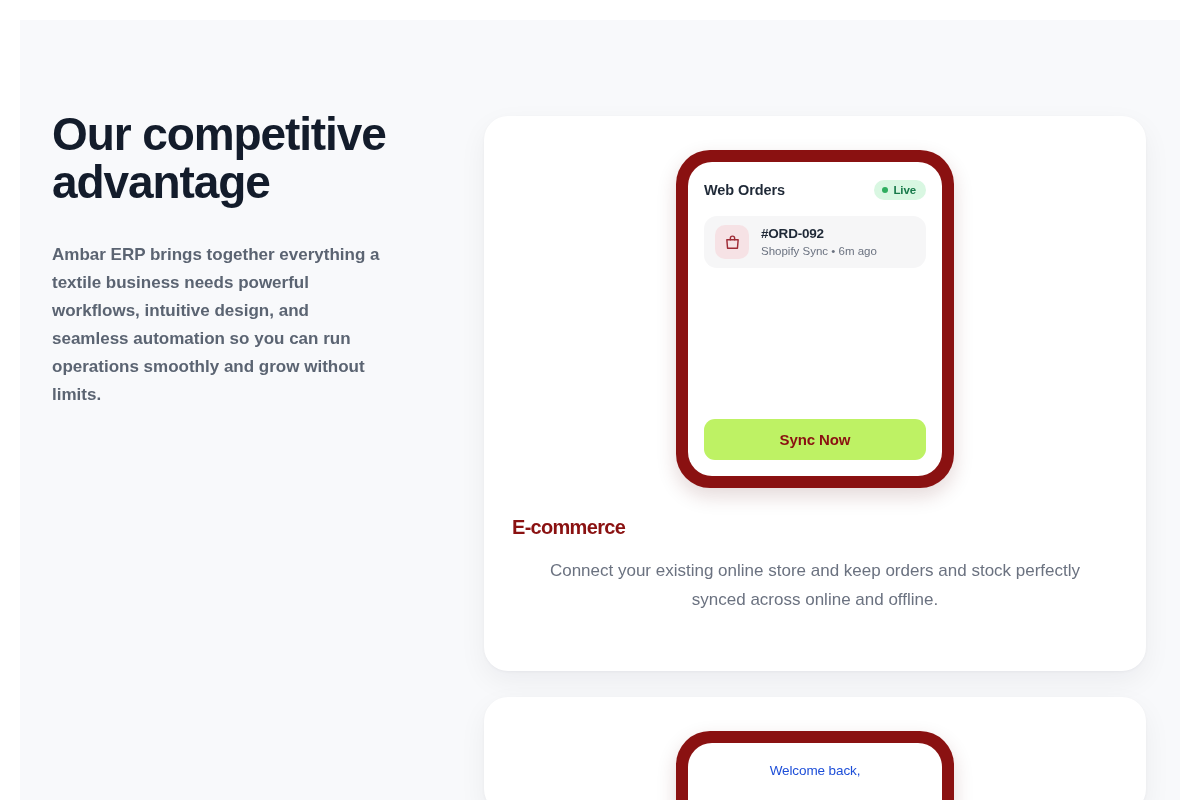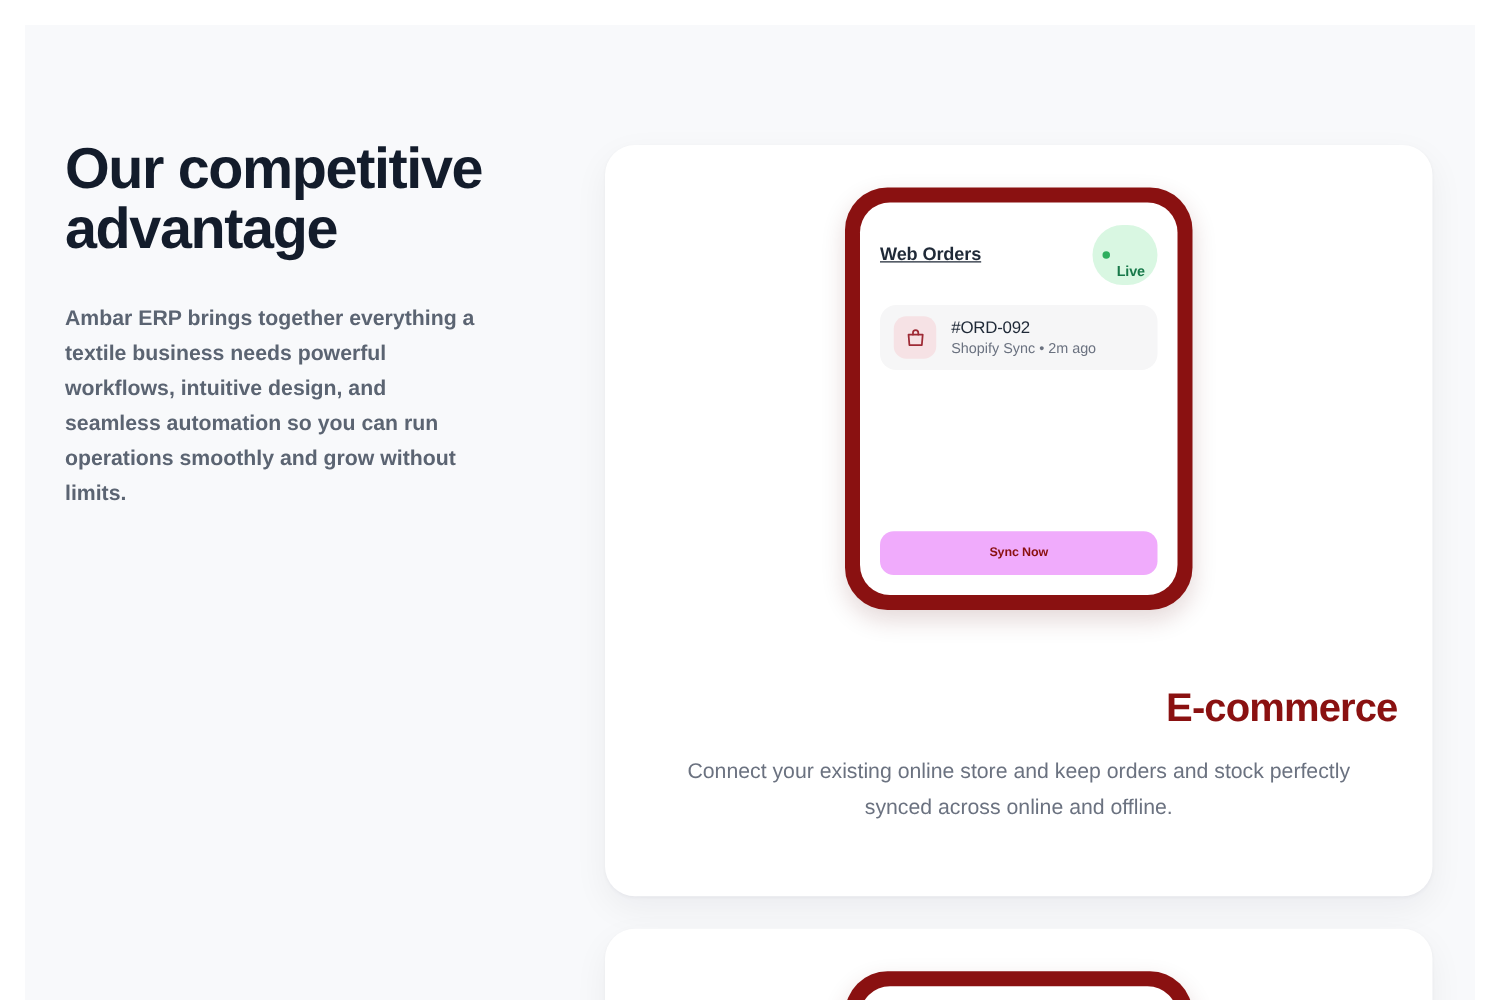--- a/index.html
+++ b/index.html
@@ -108,21 +108,20 @@
     align-items: center;
     justify-content: space-between;
     margin-bottom: 16px;
   }
 
   .screen-title {
     font-size: 14.5px;
     font-weight: 700;
     color: #1f2937;
     letter-spacing: -0.1px;
-    text-decoration: underline;
   }
 
   .live-badge {
     display: flex;
     align-items: center;
     gap: 5px;
     background: #d9f7e2;
     border-radius: 999px;
     padding: 4px 10px 4px 8px;
   }
@@ -133,21 +132,20 @@
     border-radius: 50%;
     background: #2fae5f;
     flex: none;
   }
 
   .live-label {
     font-size: 11.5px;
     font-weight: 700;
     color: #18794a;
     letter-spacing: -0.1px;
-    margin-top: 28px;
   }
 
   .order-row {
     display: flex;
     align-items: center;
     gap: 12px;
     background: #f6f6f7;
     border-radius: 13px;
     padding: 9px 11px;
     margin-bottom: 10px;
@@ -163,66 +161,66 @@
     justify-content: center;
     flex: none;
   }
 
   .order-icon svg { display: block; }
 
   .order-text { min-width: 0; }
 
   .order-id {
     font-size: 13.5px;
-    font-weight: 400;
+    font-weight: 700;
     color: #1f2937;
     letter-spacing: -0.2px;
     line-height: 1.3;
   }
 
   .order-meta {
     font-size: 11.5px;
     color: #6b7280;
     line-height: 1.45;
     white-space: nowrap;
   }
 
   .screen-spacer { flex: 1 1 auto; }
 
   .sync-btn {
     display: block;
     width: 100%;
-    background: #f0abfc;
+    background: #bef264;
     border: none;
     border-radius: 11px;
     padding: 12px 0;
     font-family: "Liberation Sans", sans-serif;
-    font-size: 10px;
+    font-size: 15px;
     font-weight: 700;
     color: #8a1111;
     letter-spacing: -0.1px;
     cursor: pointer;
   }
 
   .welcome-line {
     text-align: center;
     font-size: 13.5px;
     font-weight: 400;
     color: #1d4ed8;
     letter-spacing: -0.1px;
   }
 
   
   .feature-title {
-    text-align: right;
-    font-size: 32px;
+    text-align: left;
+    font-size: 20px;
     font-weight: 700;
     color: #8a1111;
     letter-spacing: -0.7px;
-    margin-top: 60px;
+    margin-top: 28px;
   }
 
   .feature-desc {
     text-align: center;
     font-size: 17px;
     line-height: 1.7;
     color: #6b7280;
     margin: 18px auto 16px auto;
     max-width: 575px;
   }
@@ -255,21 +253,21 @@
 
             <div class="order-row">
               <span class="order-icon">
                 <svg width="17" height="17" viewBox="0 0 24 24" fill="none" stroke="#9e2a35" stroke-width="2" stroke-linecap="round" stroke-linejoin="round">
                   <path d="M4 8h16l-1 12H5L4 8z"></path>
                   <path d="M9 8V6a3 3 0 0 1 6 0v2"></path>
                 </svg>
               </span>
               <span class="order-text">
                 <span class="order-id" style="display:block">#ORD-092</span>
-                <span class="order-meta" style="display:block">Shopify Sync • 2m ago</span>
+                <span class="order-meta" style="display:block">Shopify Sync • 6m ago</span>
               </span>
             </div>
 
 
             <div class="screen-spacer"></div>
 
             <button class="sync-btn">Sync Now</button>
           </div>
         </div>
 

